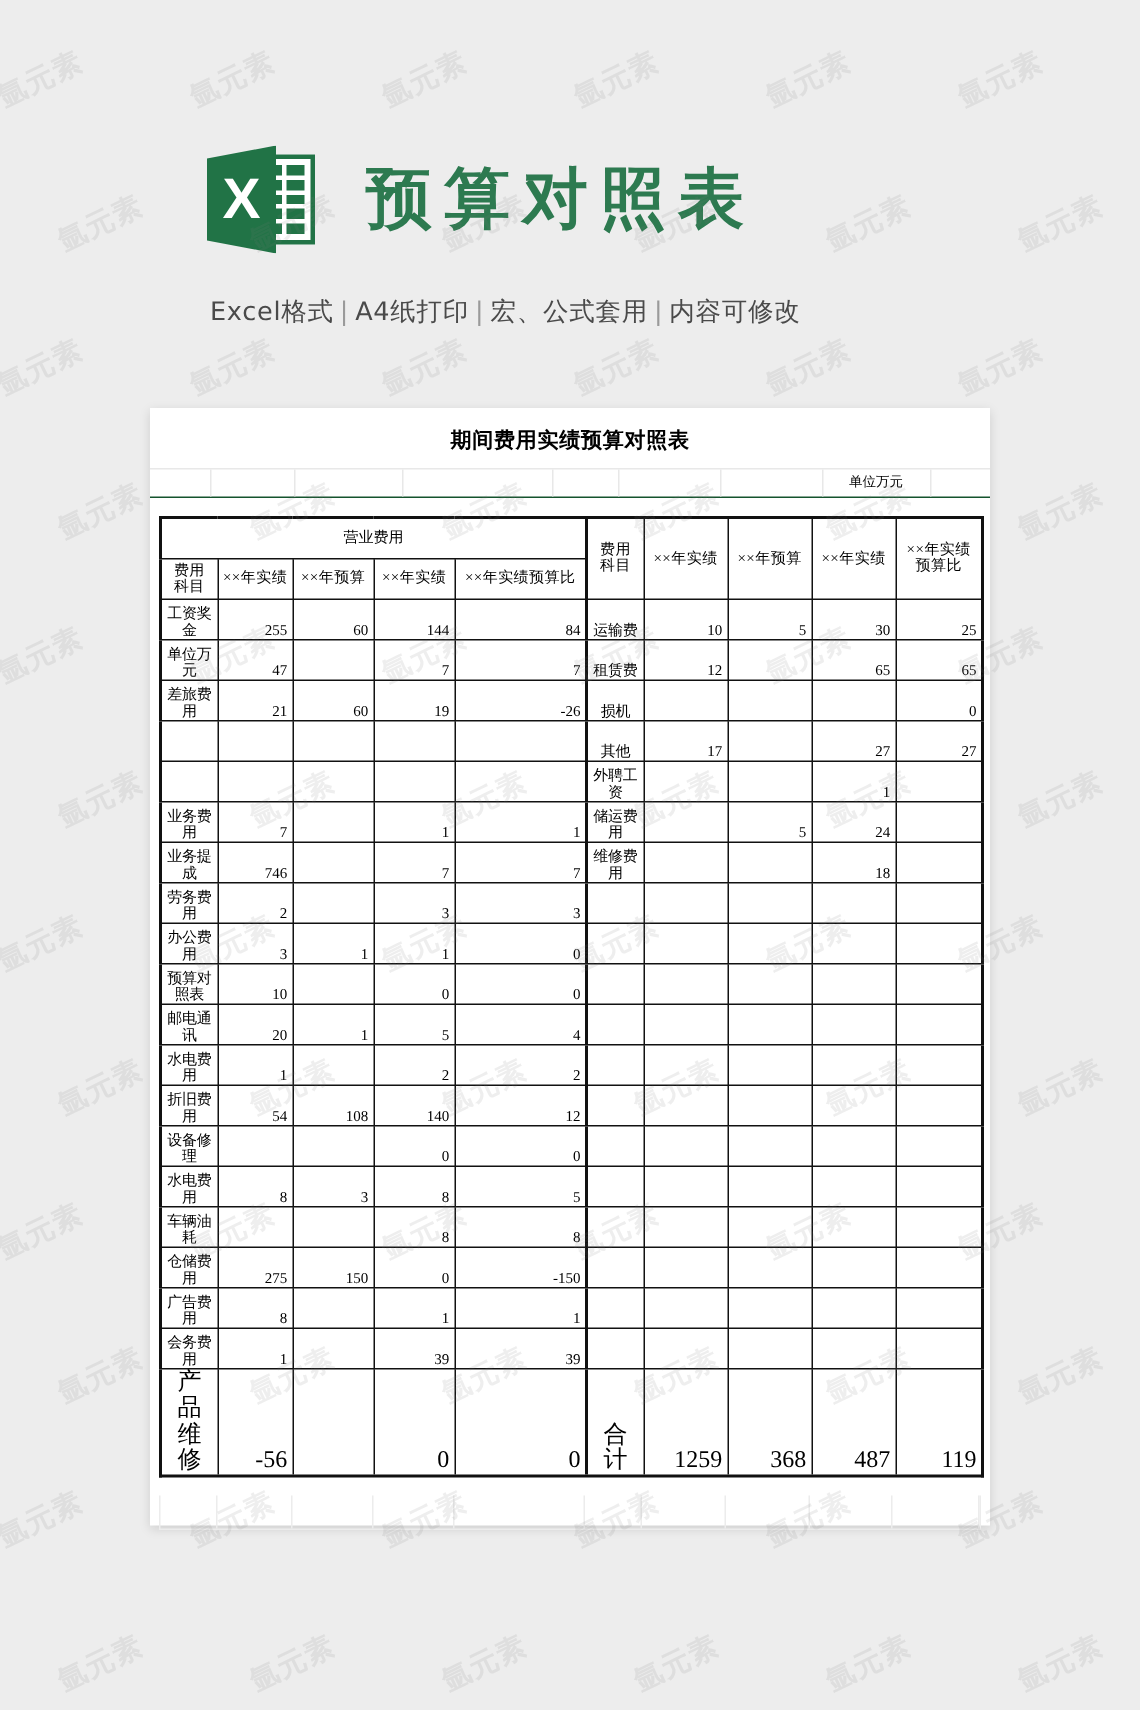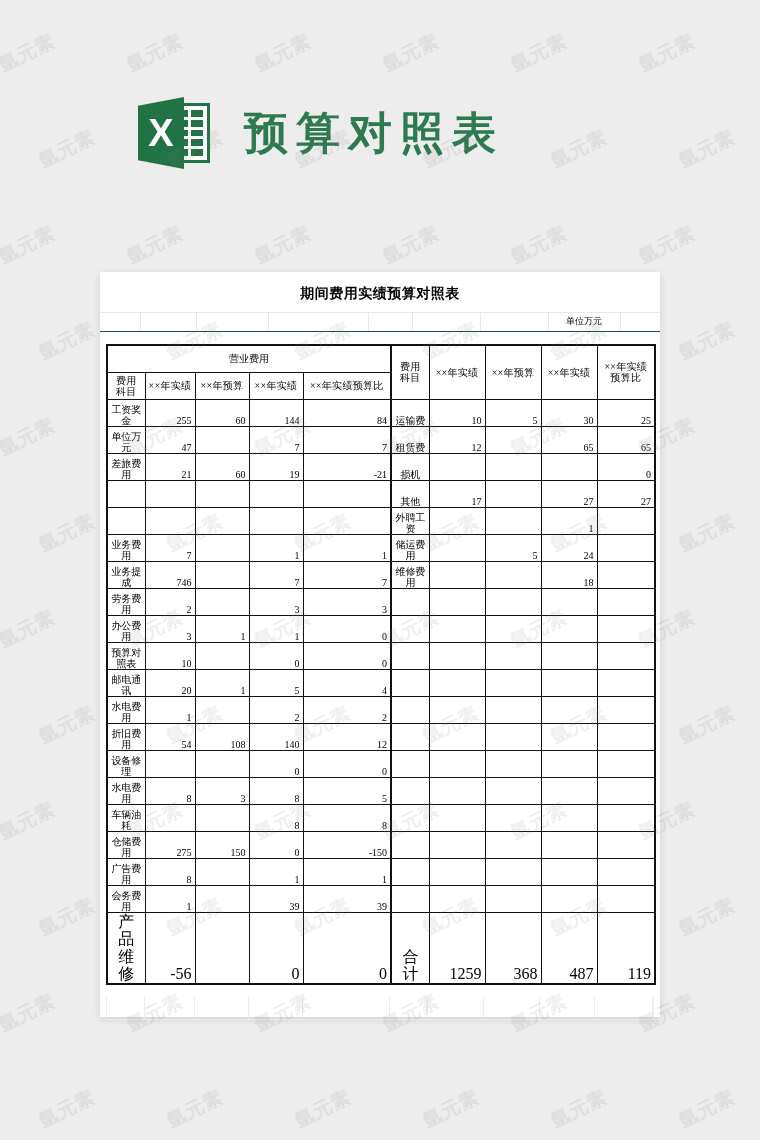--- a/index.html
+++ b/index.html
@@ -246,20 +246,23 @@
             <i></i>
             <i></i>
             <i></i>
             <i></i>
         </div>
       </div>
       <div class="fold"></div>
       <div class="xletter">X</div>
     </div>
     <div class="main-title">预算对照表</div>
+  </div>
+  <div class="sub-title">
+    <span>Excel格式</span><span class="sep">|</span><span>A4纸打印</span><span class="sep">|</span><span>宏、公式套用</span><span class="sep">|</span><span>内容可修改</span>
   </div>
 </div>
 
 <div class="doc-card">
   <div class="doc-inner">
     <div class="sheet-title">期间费用实绩预算对照表</div>
     <div class="unit-row">
       <span class="faint-col" style="left:40px"></span>
       <span class="faint-col" style="left:96px"></span>
       <span class="faint-col" style="left:168px"></span>
@@ -325,21 +328,21 @@
             <td class="num">12</td>
             <td class="num"></td>
             <td class="num">65</td>
             <td class="num">65</td>
           </tr>
           <tr>
             <td class="rowlabel">差旅费用</td>
             <td class="num">21</td>
             <td class="num">60</td>
             <td class="num">19</td>
-            <td class="num">-21</td>
+            <td class="num">-26</td>
             <td class="rowlabel divider-col">损机</td>
             <td class="num"></td>
             <td class="num"></td>
             <td class="num"></td>
             <td class="num">0</td>
           </tr>
           <tr>
             <td class="rowlabel"></td>
             <td class="num"></td>
             <td class="num"></td>

